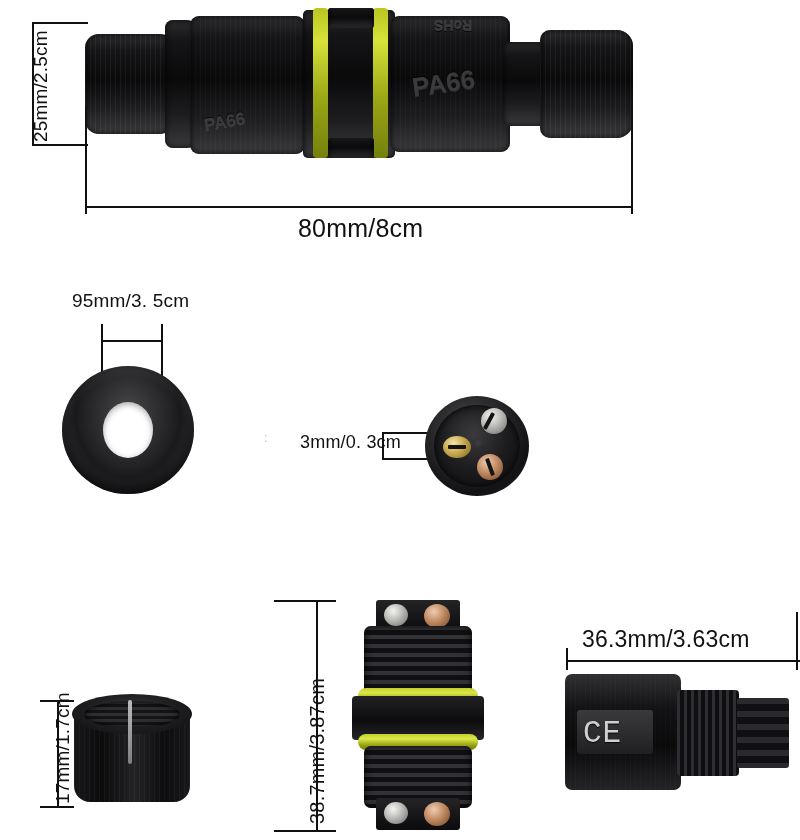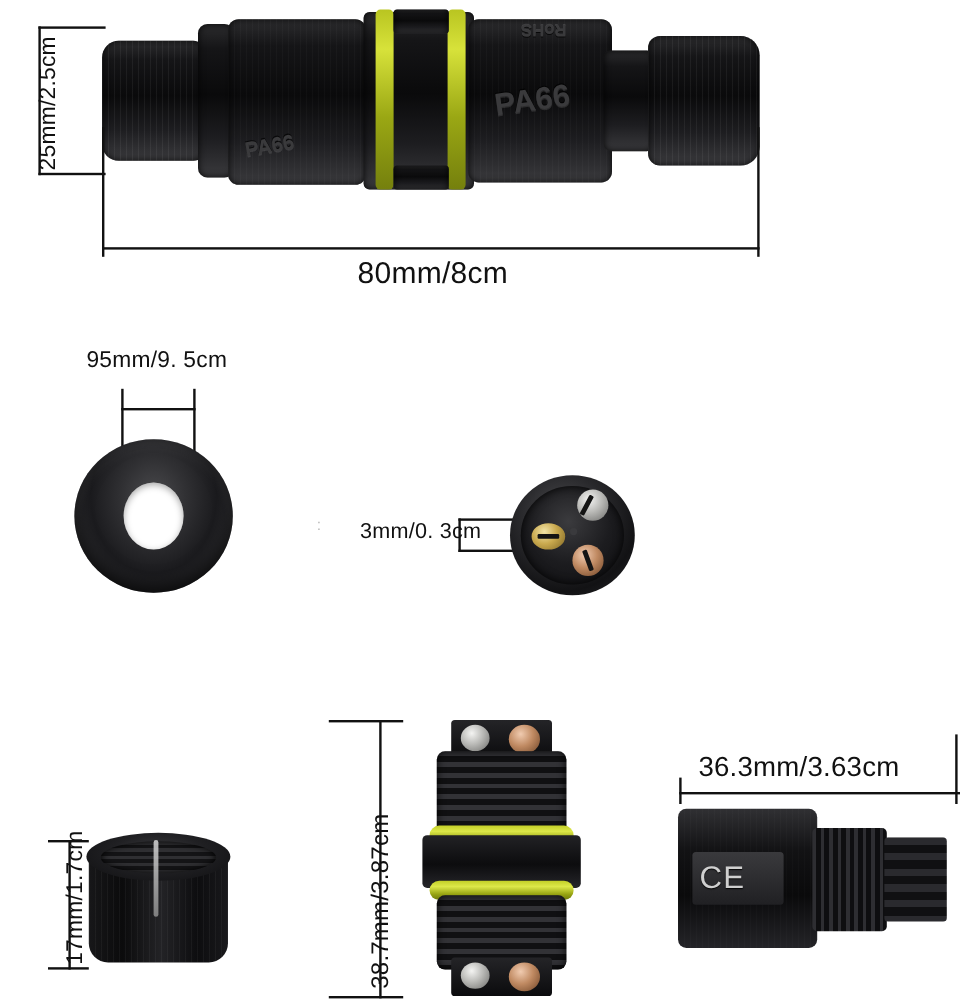--- a/index.html
+++ b/index.html
@@ -84,22 +84,22 @@
     background:linear-gradient(180deg,#c3cf28 0%,#dde849 30%,#97a312 70%,#6f7a0c 100%);}
   .term-blk{position:absolute;left:26px;width:84px;height:32px;border-radius:3px;
     background:linear-gradient(180deg,#242427,#0b0b0d);}
 
   
   #right-part{position:absolute;left:565px;top:668px;width:225px;height:130px;}
   .rp-box{position:absolute;left:0;top:6px;width:116px;height:116px;border-radius:7px;
     background:linear-gradient(180deg,#303033 0%,#121214 30%,#0a0a0b 62%,#242428 100%);}
   .rp-plate{position:absolute;left:12px;top:42px;width:76px;height:44px;border-radius:3px;
     background:linear-gradient(180deg,#3a3a3d,#202023);}
-  .ce{position:absolute;left:18px;top:48px;font-size:26px;color:#cfcfcf;font-weight:400;letter-spacing:1px;
-    text-shadow:0 1px 1px rgba(0,0,0,.9);}
+  .ce{position:absolute;left:18px;top:48px;font-size:31px;color:#cfcfcf;font-weight:400;letter-spacing:1px;
+    text-shadow:0 1px 1px rgba(0,0,0,.9);font-family:Liberation Mono, monospace;}
   .rp-thread{position:absolute;left:112px;top:22px;width:62px;height:86px;border-radius:4px;
     background:repeating-linear-gradient(90deg,#2e2e32 0 3px,#0e0e10 3px 7px);}
   .rp-tip{position:absolute;left:172px;top:30px;width:52px;height:70px;border-radius:3px;
     background:repeating-linear-gradient(180deg,#2a2a2e 0 6px,#101012 6px 13px);}
 </style>
 </head>
 <body>
 
 <div class="canvas">
 
@@ -135,21 +135,21 @@
         </div>
     </div>
 
     <div class="line vline" style="left:85px;top:106px;height:108px;"></div>
     <div class="line vline" style="left:631px;top:106px;height:108px;"></div>
     <div class="line hline" style="left:85px;top:206px;width:548px;"></div>
     <div class="dimtext" style="left:298px;top:214px;font-size:25px;">80mm/8cm</div>
   </div>
 
   <div>
-    <div class="dimtext" style="left:72px;top:290px;font-size:19px;">95mm/9. 5cm</div>
+    <div class="dimtext" style="left:72px;top:290px;font-size:19px;">95mm/3. 5cm</div>
     <div class="line vline" style="left:101px;top:324px;height:124px;"></div>
     <div class="line vline" style="left:161px;top:324px;height:124px;"></div>
     <div class="line hline" style="left:101px;top:340px;width:62px;"></div>
 
     <div id="ring-part">
       <div class="torus"></div>
       <div class="torus-hole"></div>
     </div>
   </div>
 

